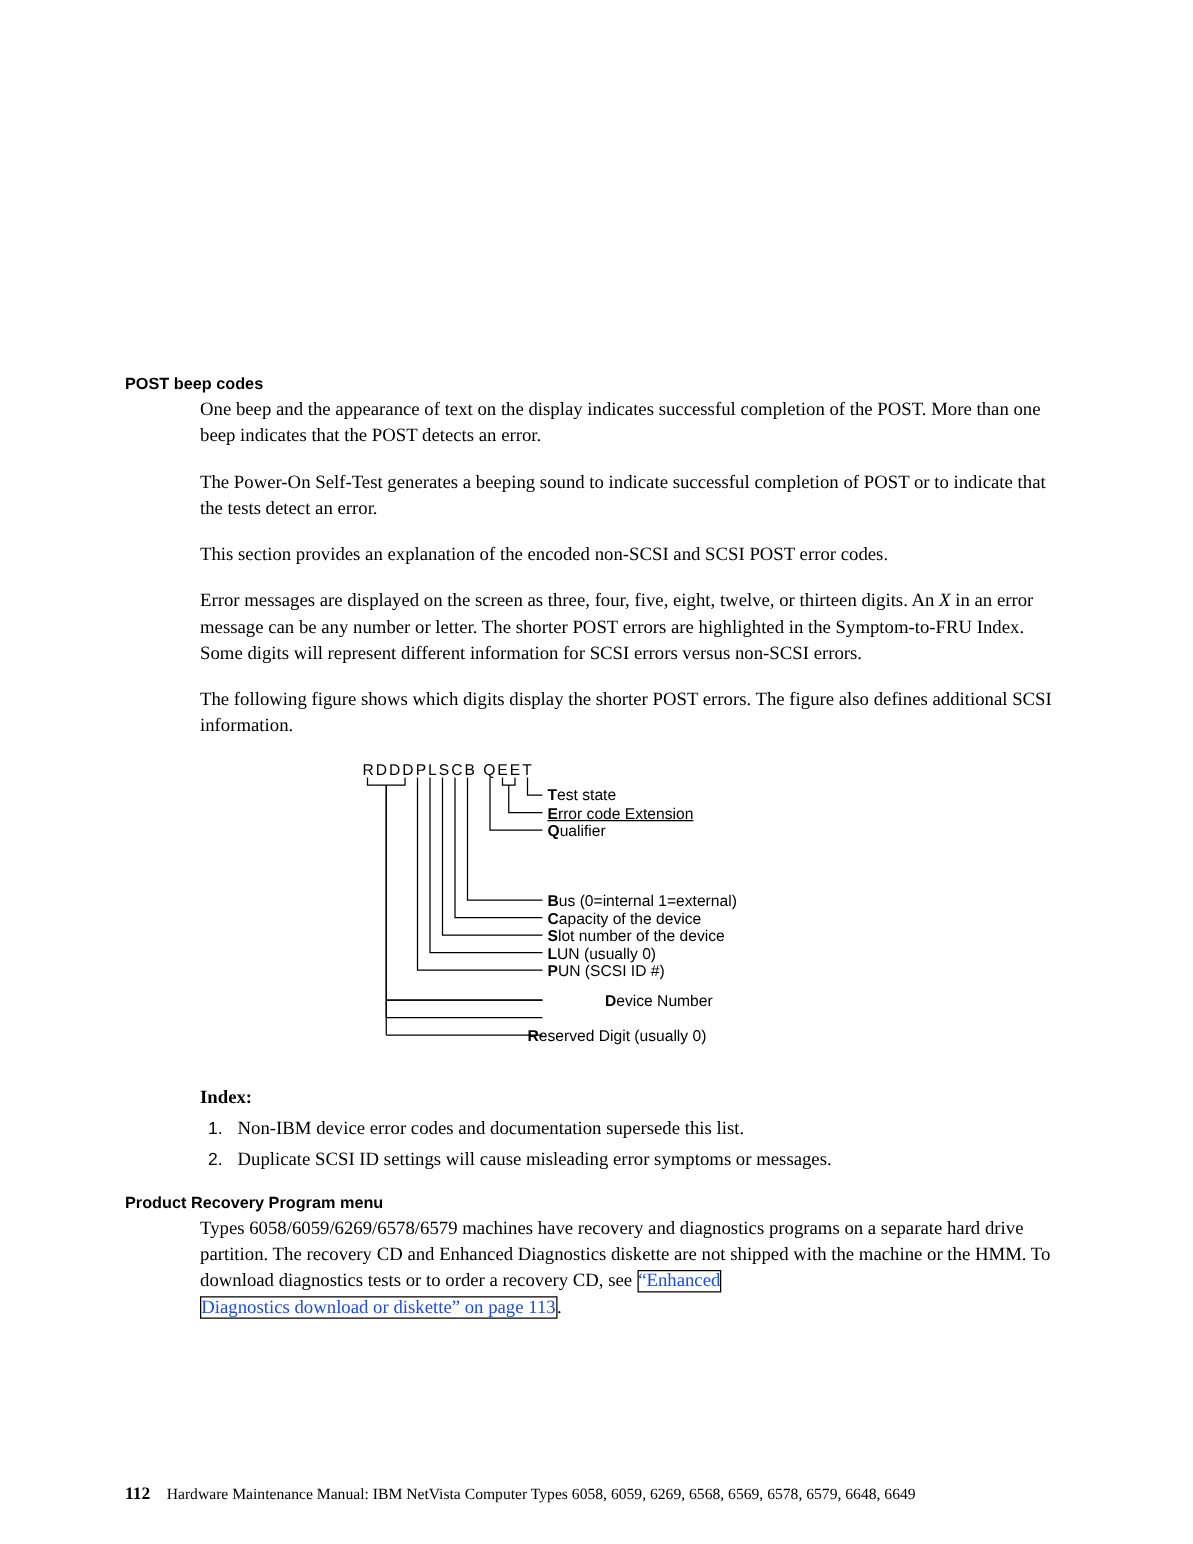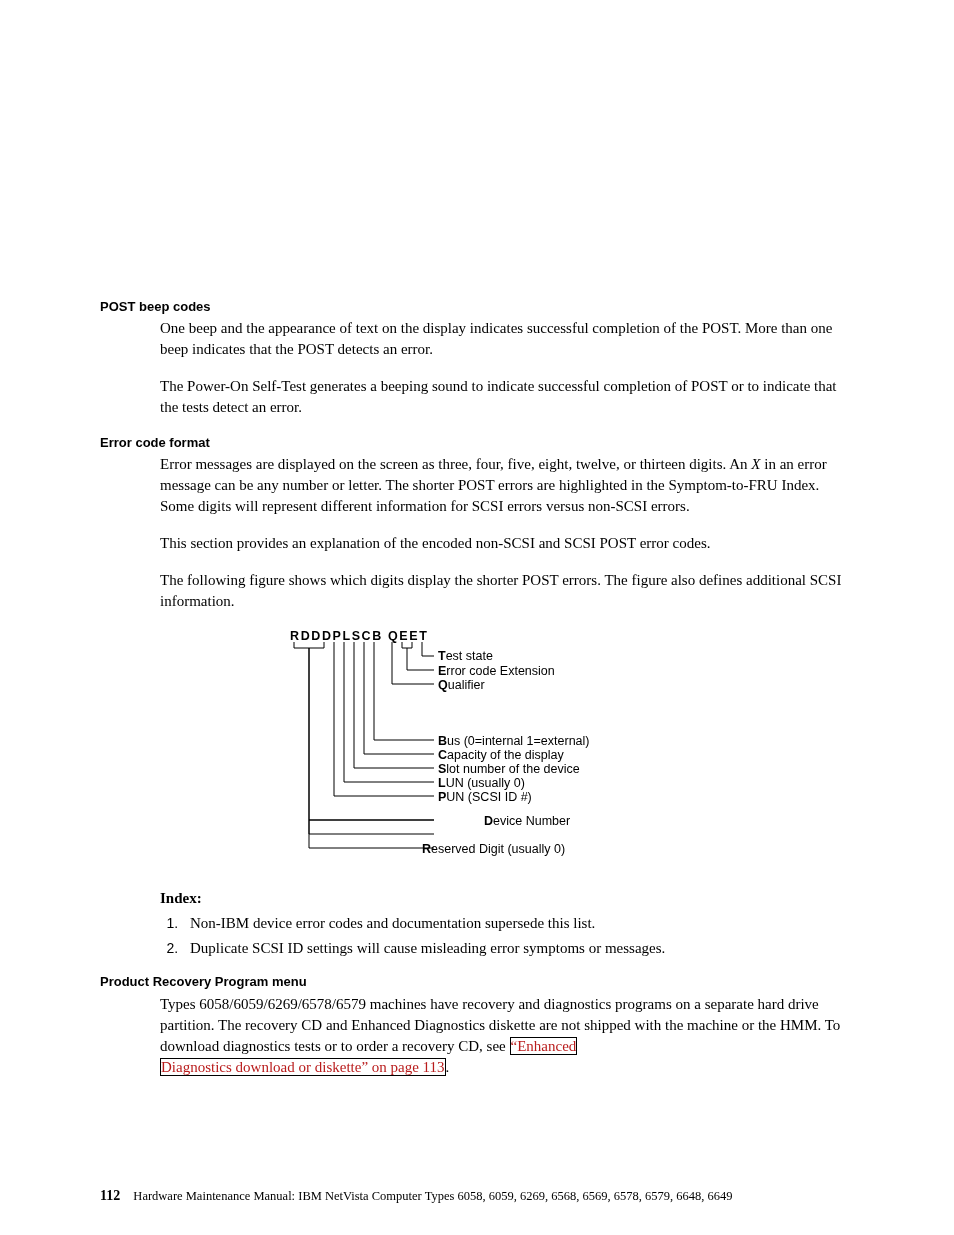--- a/index.html
+++ b/index.html
@@ -38,21 +38,21 @@
   }
   ol.notes-list li {
     padding-left: 8px;
     margin-bottom: 4px;
   }
   ol.notes-list li::marker {
     font-family: Arial, Helvetica, sans-serif;
     font-size: 14px;
   }
   .link {
-    color: #b91c1c;
+    color: #1d4ed8;
     border: 1px solid #000;
     padding: 0 0;
     text-decoration: none;
   }
   .footer {
     position: absolute;
     top: 1186px;
     left: 100px;
     width: 790px;
     font-size: 12.5px;
@@ -70,21 +70,21 @@
     width: 500px;
     height: 248px;
     margin-left: 190px;
     font-family: Arial, Helvetica, sans-serif;
     font-size: 12.5px;
   }
   .diagram .code-header {
     position: absolute;
     top: 0;
     left: 0;
-    font-weight: bold;
+    font-weight: normal;
     letter-spacing: 1.6px;
   }
   .diagram .label {
     position: absolute;
     white-space: nowrap;
     text-align: right;
   }
   .diagram .label b { font-weight: bold; }
   .diagram svg {
     position: absolute;
@@ -94,25 +94,24 @@
 </style>
 </head>
 <body>
 
 <div class="content">
 
   <div class="heading">POST beep codes</div>
   <div class="body-para">One beep and the appearance of text on the display indicates successful completion of the POST. More than one beep indicates that the POST detects an error.</div>
   <div class="body-para">The Power-On Self-Test generates a beeping sound to indicate successful completion of POST or to indicate that the tests detect an error.</div>
 
-  <div class="heading">Error code format</div>
+  <div class="body-para">This section provides an explanation of the encoded non-SCSI and SCSI POST error codes.</div>
   <div class="body-para">
     <span>Error messages are displayed on the screen as three, four, five, eight, twelve, or thirteen digits. An </span><i>X</i><span> in an error message can be any number or letter. The shorter POST errors are highlighted in the Symptom-to-FRU Index. Some digits will represent different information for SCSI errors versus non-SCSI errors.</span>
   </div>
-  <div class="body-para">This section provides an explanation of the encoded non-SCSI and SCSI POST error codes.</div>
   <div class="body-para">The following figure shows which digits display the shorter POST errors. The figure also defines additional SCSI information.</div>
 
   <div class="diagram">
     <div class="code-header">RDDDPLSCB QEET</div>
 
     <svg width="170" height="248">
       <g stroke="#000" stroke-width="1" fill="none">
 
         <path d="M4 14 v6 h30 v-6 M19 20 v186 h125"></path>
 
@@ -138,25 +137,25 @@
 
       <g stroke="#000" stroke-width="1" fill="none">
 
         <path d="M19 20 v200"></path>
         <path d="M19 192 h125"></path>
         <path d="M19 220 h125"></path>
       </g>
     </svg>
 
     <div class="label" style="top:20px; left:148px;"><b>T</b><span>est state</span></div>
-    <div class="label" style="top:35px; left:148px;"><b>E</b><span>rror code Extension</span></div>
+    <div class="label" style="top:35px; left:148px;text-decoration:underline;"><b>E</b><span>rror code Extension</span></div>
     <div class="label" style="top:49px; left:148px;"><b>Q</b><span>ualifier</span></div>
 
     <div class="label" style="top:105px; left:148px;"><b>B</b><span>us (0=internal  1=external)</span></div>
-    <div class="label" style="top:119px; left:148px;"><b>C</b><span>apacity of the display</span></div>
+    <div class="label" style="top:119px; left:148px;"><b>C</b><span>apacity of the device</span></div>
     <div class="label" style="top:133px; left:148px;"><b>S</b><span>lot number of the device</span></div>
     <div class="label" style="top:147px; left:148px;"><b>L</b><span>UN (usually 0)</span></div>
     <div class="label" style="top:161px; left:148px;"><b>P</b><span>UN (SCSI ID #)</span></div>
 
     <div class="label" style="top:185px; left:148px;padding-left:46px;"><b>D</b><span>evice Number</span></div>
     <div class="label" style="top:213px; left:132px;"><b>R</b><span>eserved Digit (usually 0)</span></div>
   </div>
 
   <div class="notes-label">Index:</div>
   <ol class="notes-list">

